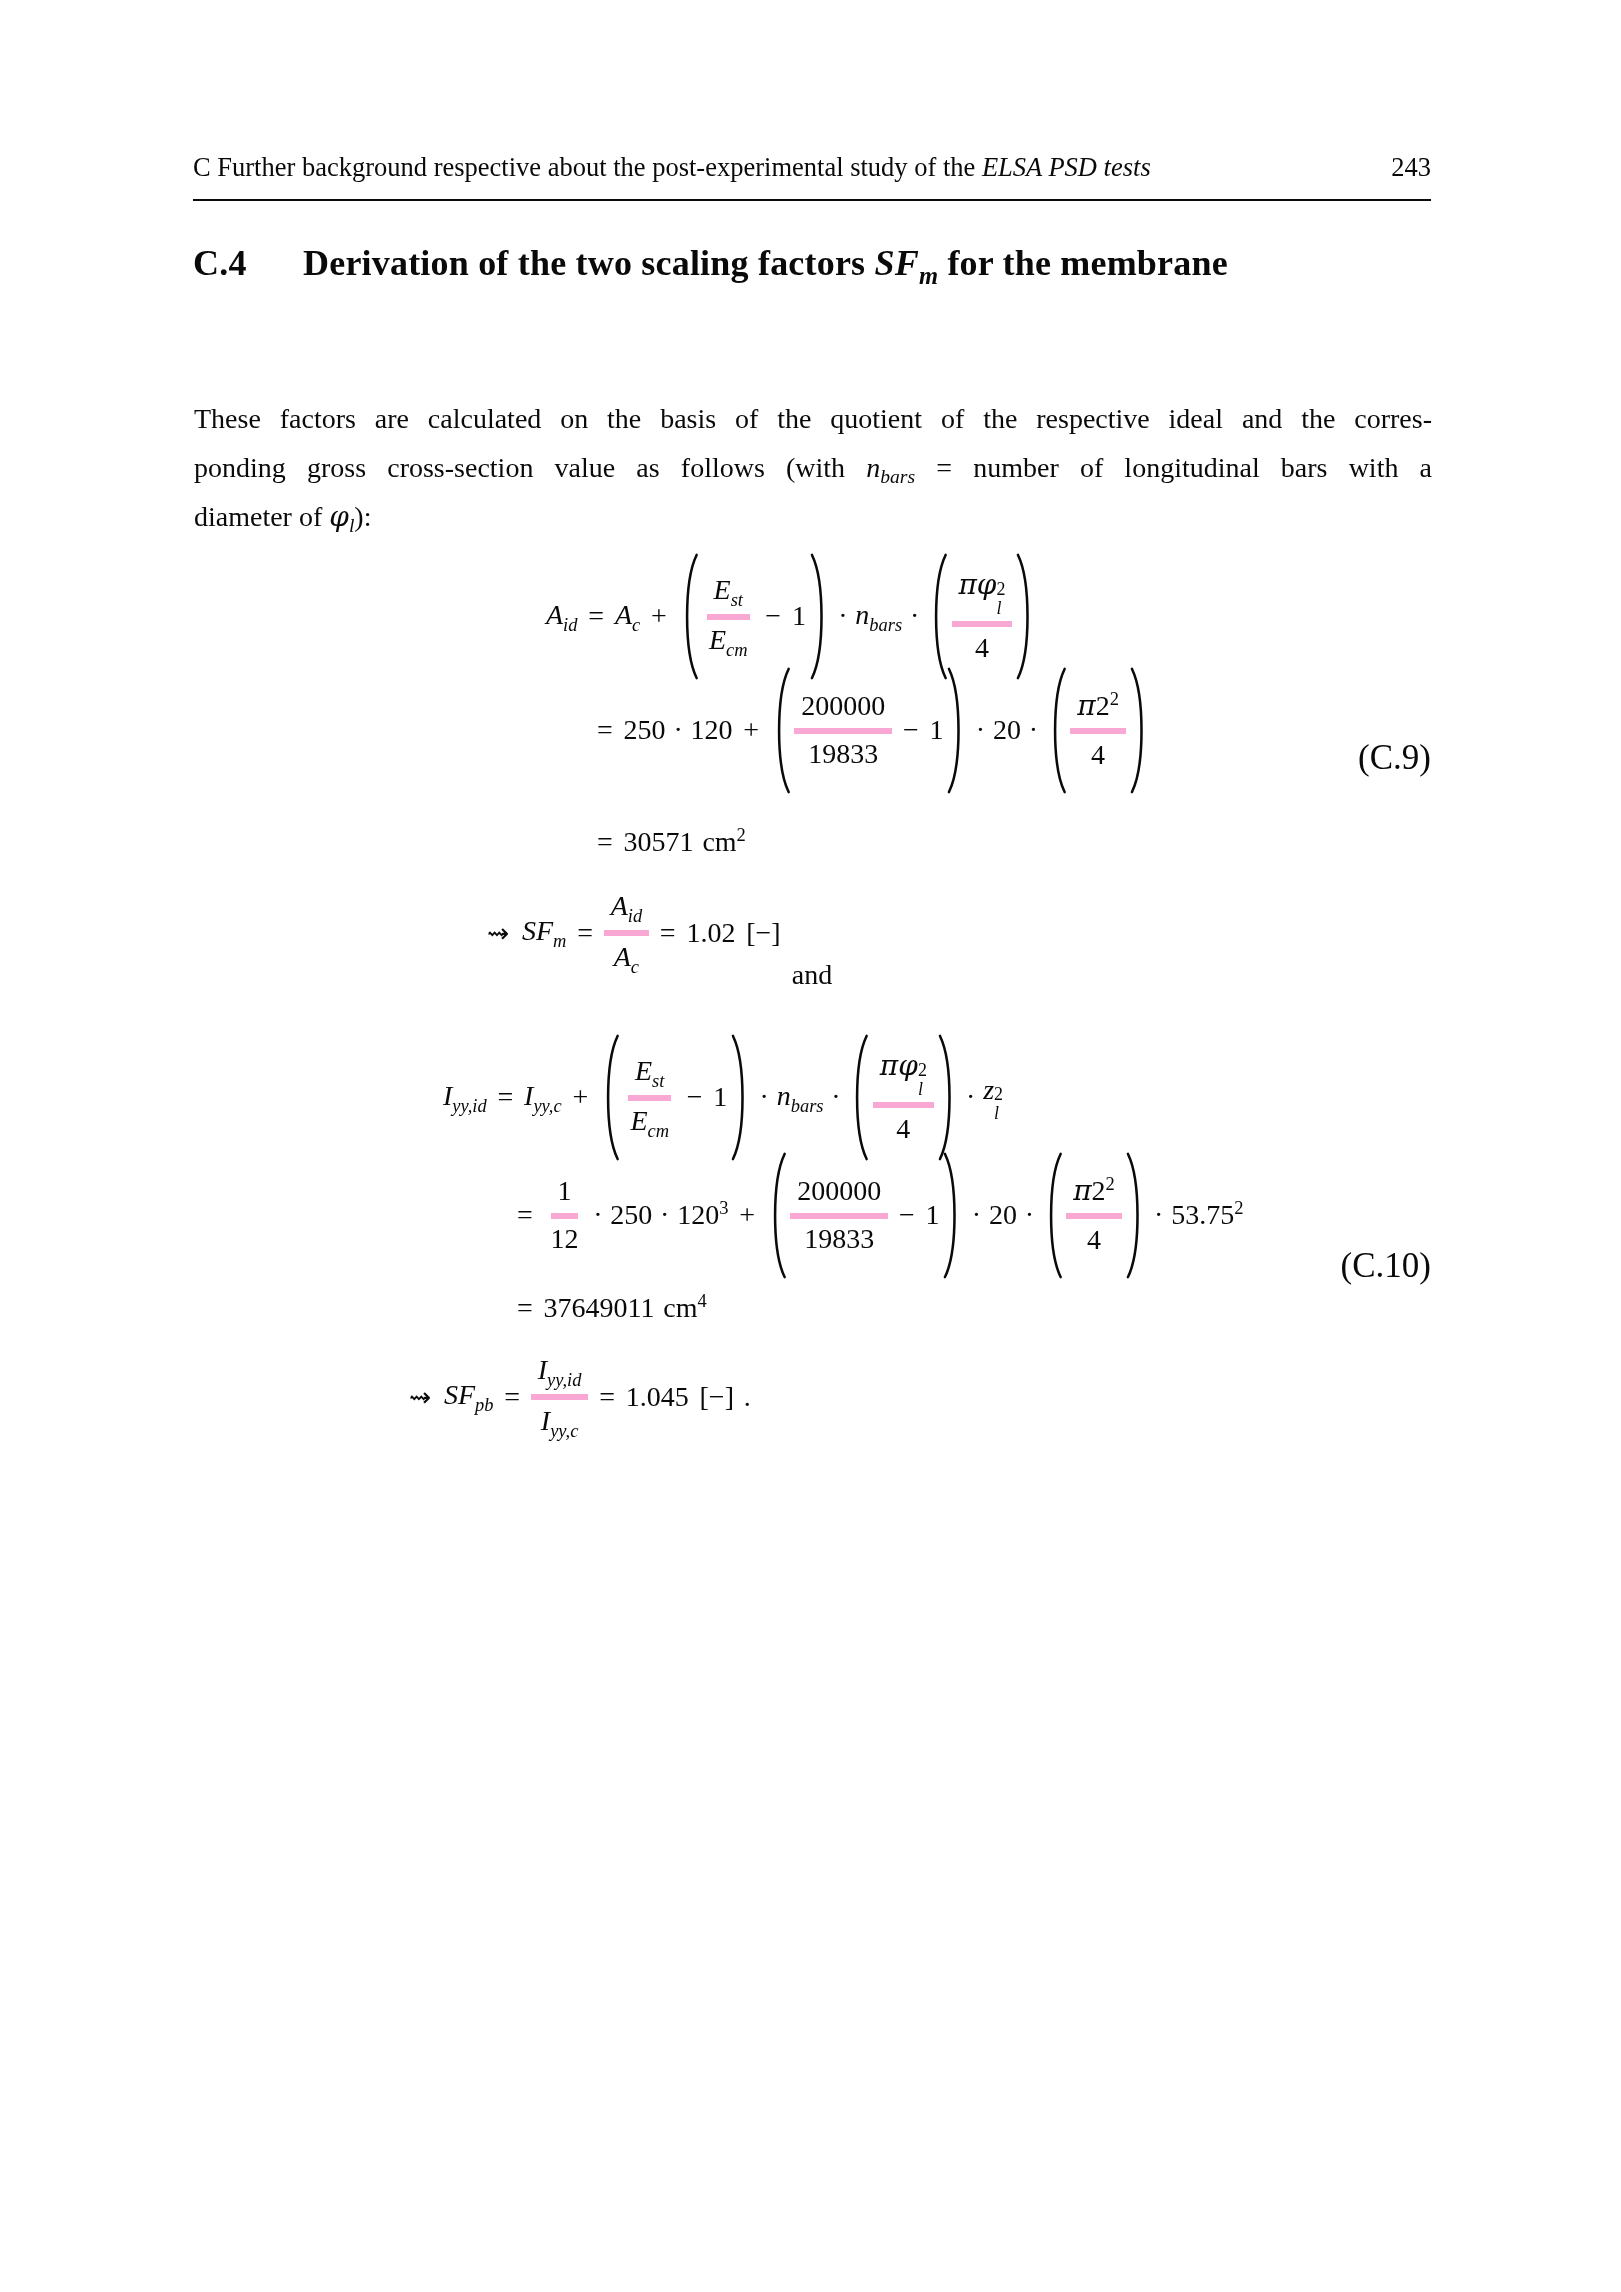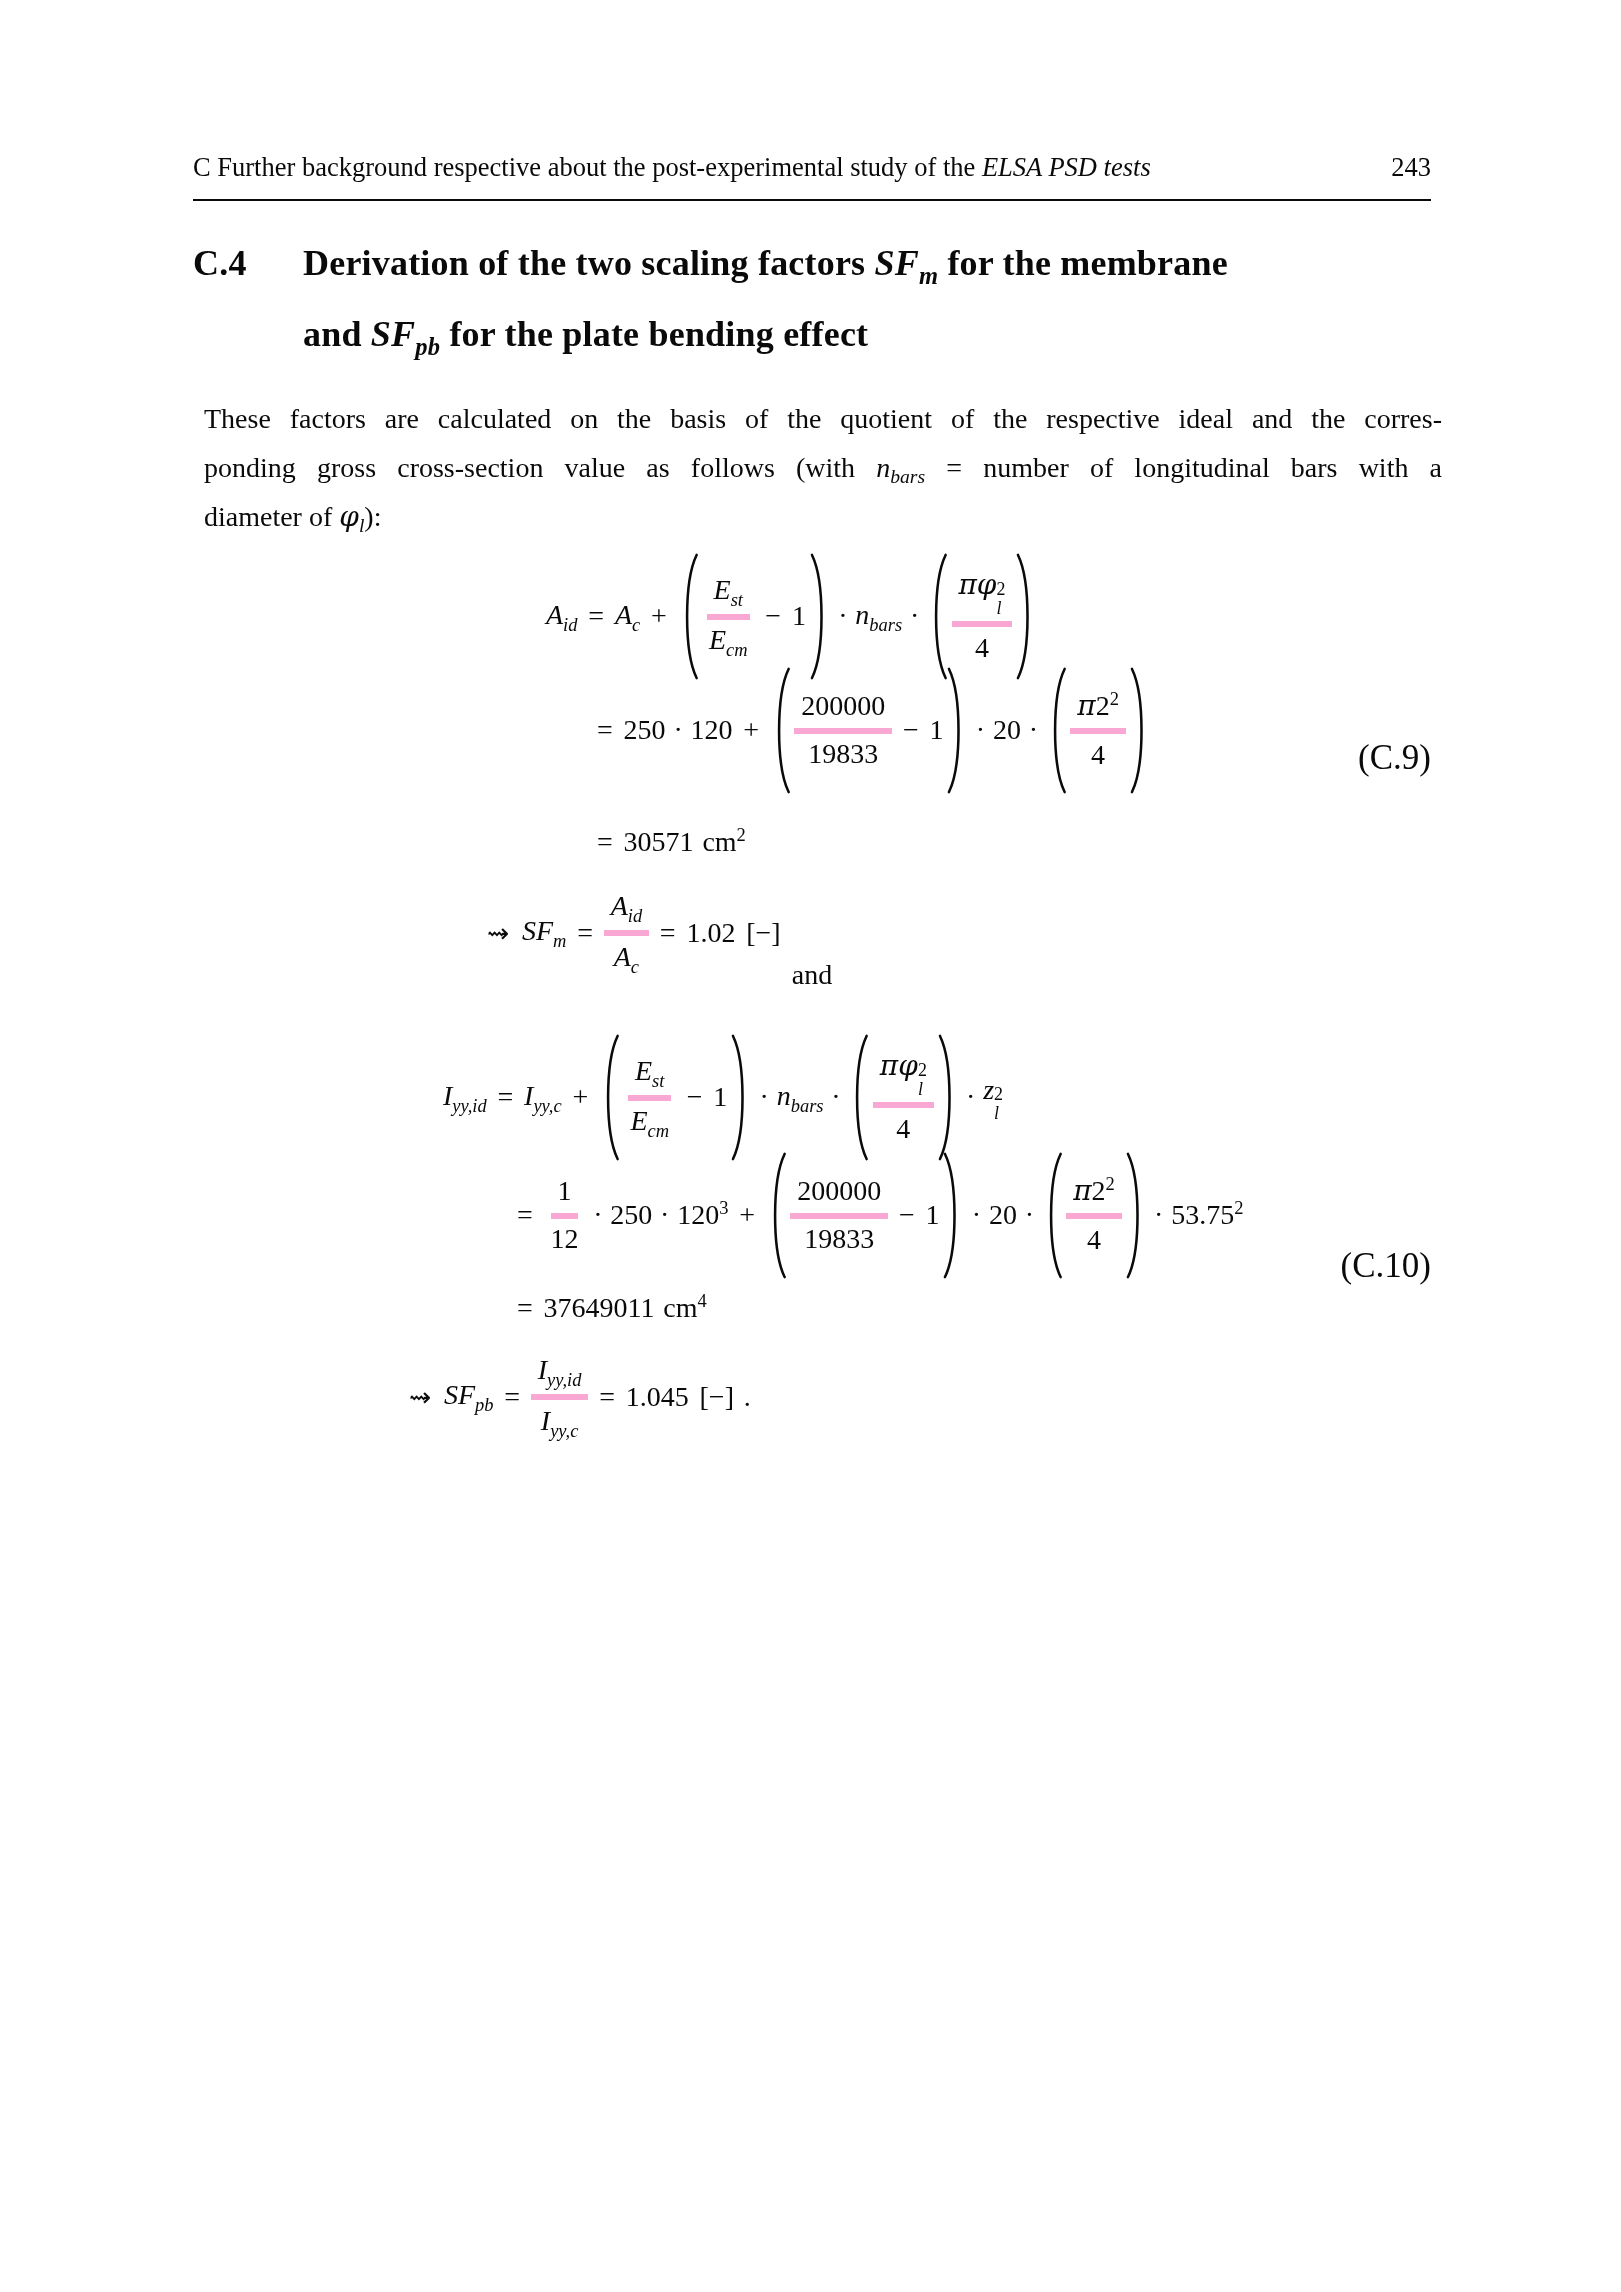--- a/index.html
+++ b/index.html
@@ -15,21 +15,21 @@
 
   
   .headline{font-size:36px;font-weight:bold;white-space:nowrap;letter-spacing:0.2px;}
   .hl1{top:242px;left:193px;}
   .hl2{top:313px;left:303px;}
   .secnum{display:inline-block;width:110px;}
   .mathit{font-style:italic;}
   .hsub{font-size:24.5px;font-style:italic;vertical-align:-8.8px;}
 
   
-  .para{left:204px;width:1238px;font-size:28px;line-height:1.2;}
+  .para{left:194px;width:1238px;font-size:28px;line-height:1.2;}
   .p1{top:402px;text-align:justify;text-align-last:justify;}
   .p2{top:451px;text-align:justify;text-align-last:justify;}
   .p3{top:500px;}
   .bsub{font-size:19.6px;font-style:italic;vertical-align:-5.9px;}
   .greek{font-family:"DejaVu Serif",serif;font-style:italic;}
 
   
   .eqline{display:flex;align-items:center;font-size:28px;white-space:nowrap;line-height:1.15;}
   .tk{display:inline-block;}
   .it{font-style:italic;}
@@ -68,23 +68,20 @@
 
   <div class="abs runhead">
     <span><span>C Further background respective about the post-experimental study of the </span><span class="emph">ELSA PSD tests</span></span>
     <span>243</span>
   </div>
   <div class="abs hrule"></div>
 
   <div class="abs headline hl1">
     <span class="secnum">C.4</span><span>Derivation of the two scaling factors </span><span class="mathit">SF</span><span class="hsub">m</span><span> for the membrane</span>
   </div>
-  <div class="abs headline hl2">
-    <span>and </span><span class="mathit">SF</span><span class="hsub">pb</span><span> for the plate bending effect</span>
-  </div>
 
   <div class="abs para p1">These factors are calculated on the basis of the quotient of the respective ideal and the corres-</div>
   <div class="abs para p2"><span>ponding gross cross-section value as follows (with </span><span class="mathit">n</span><span class="bsub">bars</span><span> = number of longitudinal bars with a</span></div>
   <div class="abs para p3"><span>diameter of </span><span class="greek">φ</span><span class="bsub">l</span><span>):</span></div>
 
   <div class="abs eqline" id="e9l1">
     <span class="tk it"><span>A</span><sub>id</sub></span>
     <span class="tk op">=</span>
     <span class="tk it"><span>A</span><sub>c</sub></span>
     <span class="tk op">+</span>

